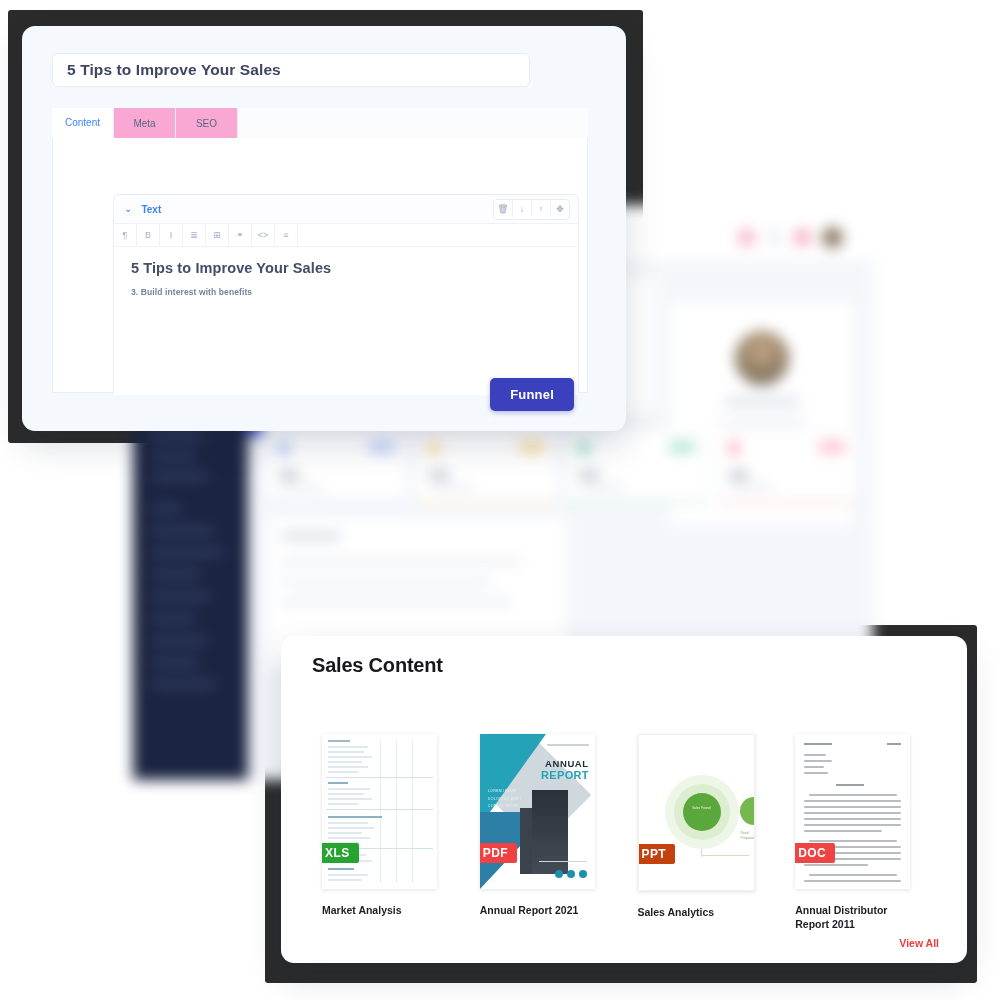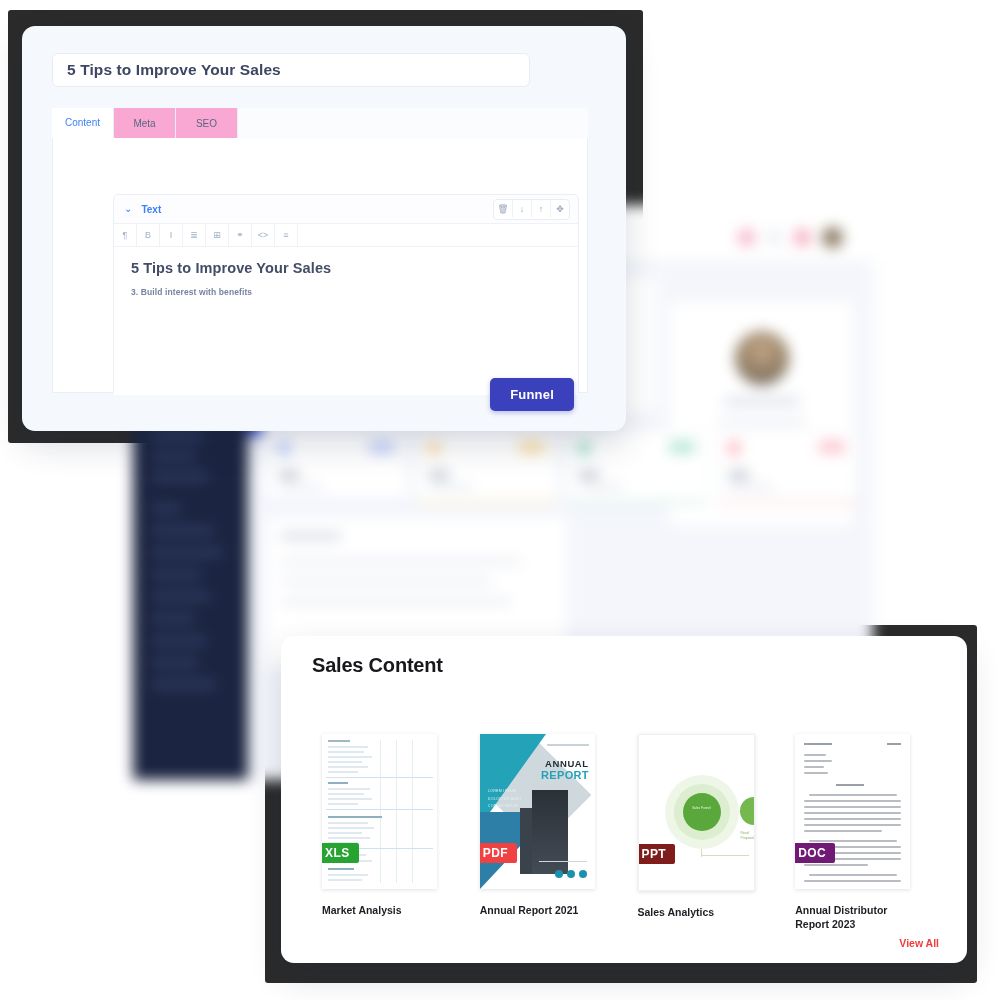--- a/index.html
+++ b/index.html
@@ -439,21 +439,21 @@
         <div class="thumb" style="border:1px solid #f0f2f0;">
           <span class="ppt-ln" style="left:62px;top:76px;width:48px;height:1.4px;"></span>
           <span class="ppt-ln" style="left:62px;top:76px;width:1.4px;height:46px;"></span>
           <span class="ppt-ln" style="left:62px;top:120px;width:48px;height:1.4px;"></span>
           <span class="ppt-c1"></span>
             <span class="ppt-c2"></span>
             <span class="ppt-c3"></span>
           <span class="ppt-c4"></span>
           <span class="ppt-tx">Sales Funnel</span>
           <span class="ppt-lb">Read<br>Proposal</span>
-          <span class="badge" style="background:#7f1d1d;">PPT</span>
+          <span class="badge" style="background:#c2410c;">PPT</span>
         </div>
         <div class="doc-label">Sales Analytics</div>
       </div>
 
       <div class="doc-item">
         <div class="thumb">
           <span class="doc-hd" style="left:9px;top:9px;width:28px;"></span>
           <span class="doc-hd" style="right:9px;top:9px;width:14px;"></span>
           <span class="doc-ln" style="top:20px;width:22px;"></span>
           <span class="doc-ln" style="top:26px;width:28px;"></span>
@@ -467,23 +467,23 @@
           <span class="doc-ln" style="top:84px;width:97px;"></span>
           <span class="doc-ln" style="top:90px;width:97px;"></span>
           <span class="doc-ln" style="top:96px;width:78px;"></span>
           <span class="doc-ln" style="top:106px;left:14px;width:88px;"></span>
           <span class="doc-ln" style="top:112px;width:97px;"></span>
           <span class="doc-ln" style="top:118px;width:97px;"></span>
           <span class="doc-ln" style="top:124px;width:97px;"></span>
           <span class="doc-ln" style="top:130px;width:64px;"></span>
           <span class="doc-ln" style="top:140px;left:14px;width:88px;"></span>
           <span class="doc-ln" style="top:146px;width:97px;"></span>
-          <span class="badge" style="background:#701a75;">DOC</span>
-        </div>
-        <div class="doc-label">Annual Distributor Report 2023</div>
+          <span class="badge" style="background:#ef4444;">DOC</span>
+        </div>
+        <div class="doc-label">Annual Distributor Report 2011</div>
       </div>
 
     </div>
 
     <div class="view-all">View All</div>
   </div>
 
 </div>
 
 </body></html>

